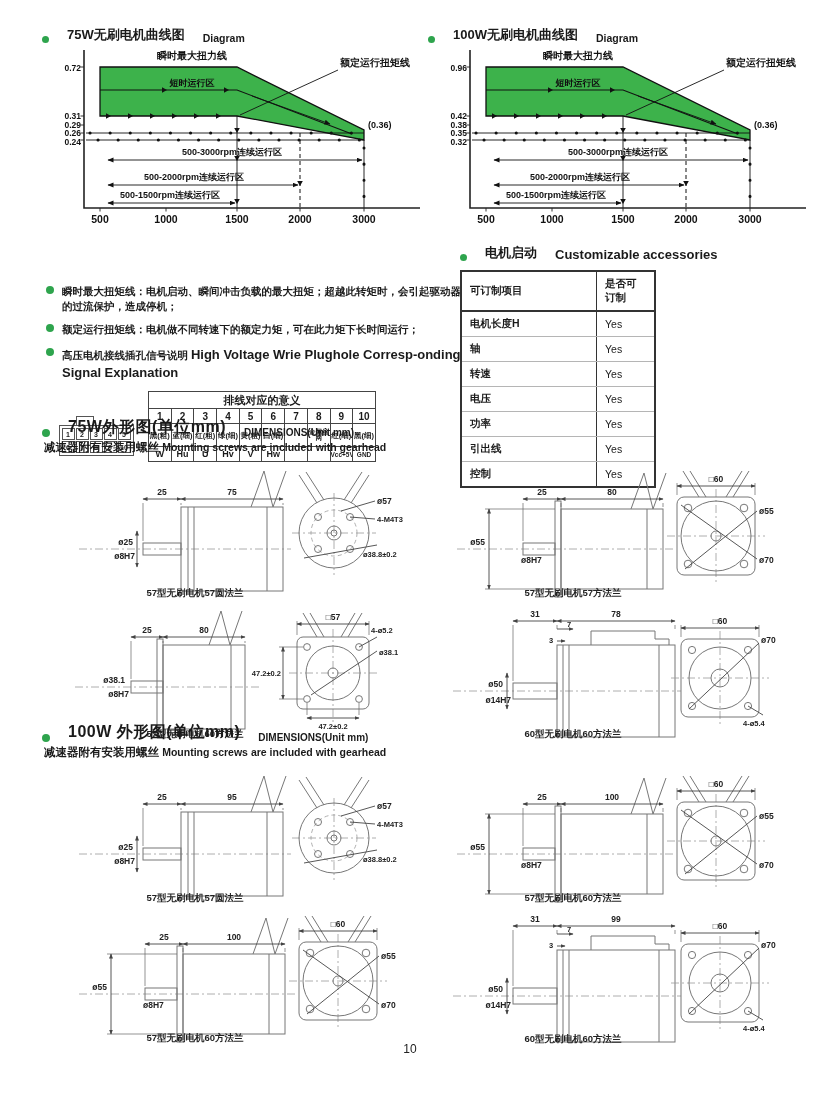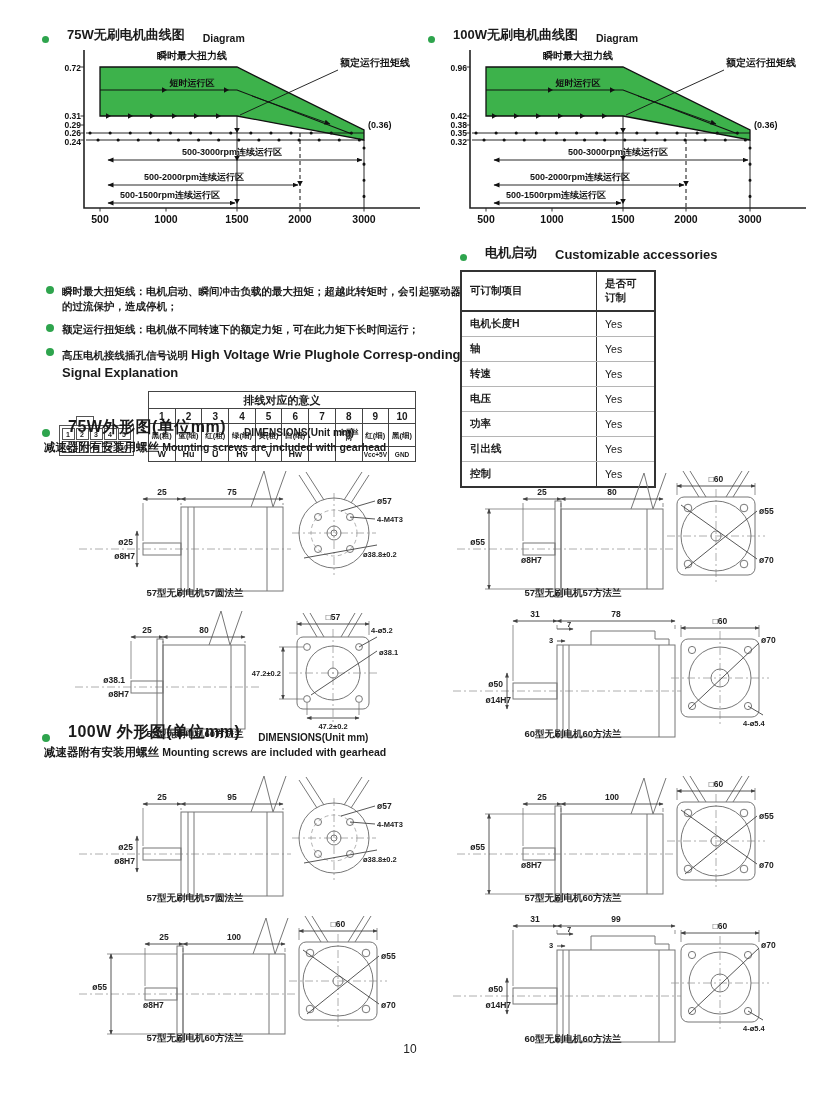--- a/index.html
+++ b/index.html
@@ -262,21 +262,21 @@
               <span class="plug-c">6</span>
               <span class="plug-c">7</span>
               <span class="plug-c">8</span>
               <span class="plug-c">9</span>
               <span class="plug-c">10</span>
             </div>
           </div>
         </div>
       </div>
 
-      <table class="wire" style="width:268px">
+      <table class="wire" style="width:228px">
         <tbody>
             <tr>
               <th class="t" colspan="10">排线对应的意义</th>
             </tr>
         <tr class="n">
           <td>1</td>
           <td>2</td>
           <td>3</td>
           <td>4</td>
           <td>5</td>

